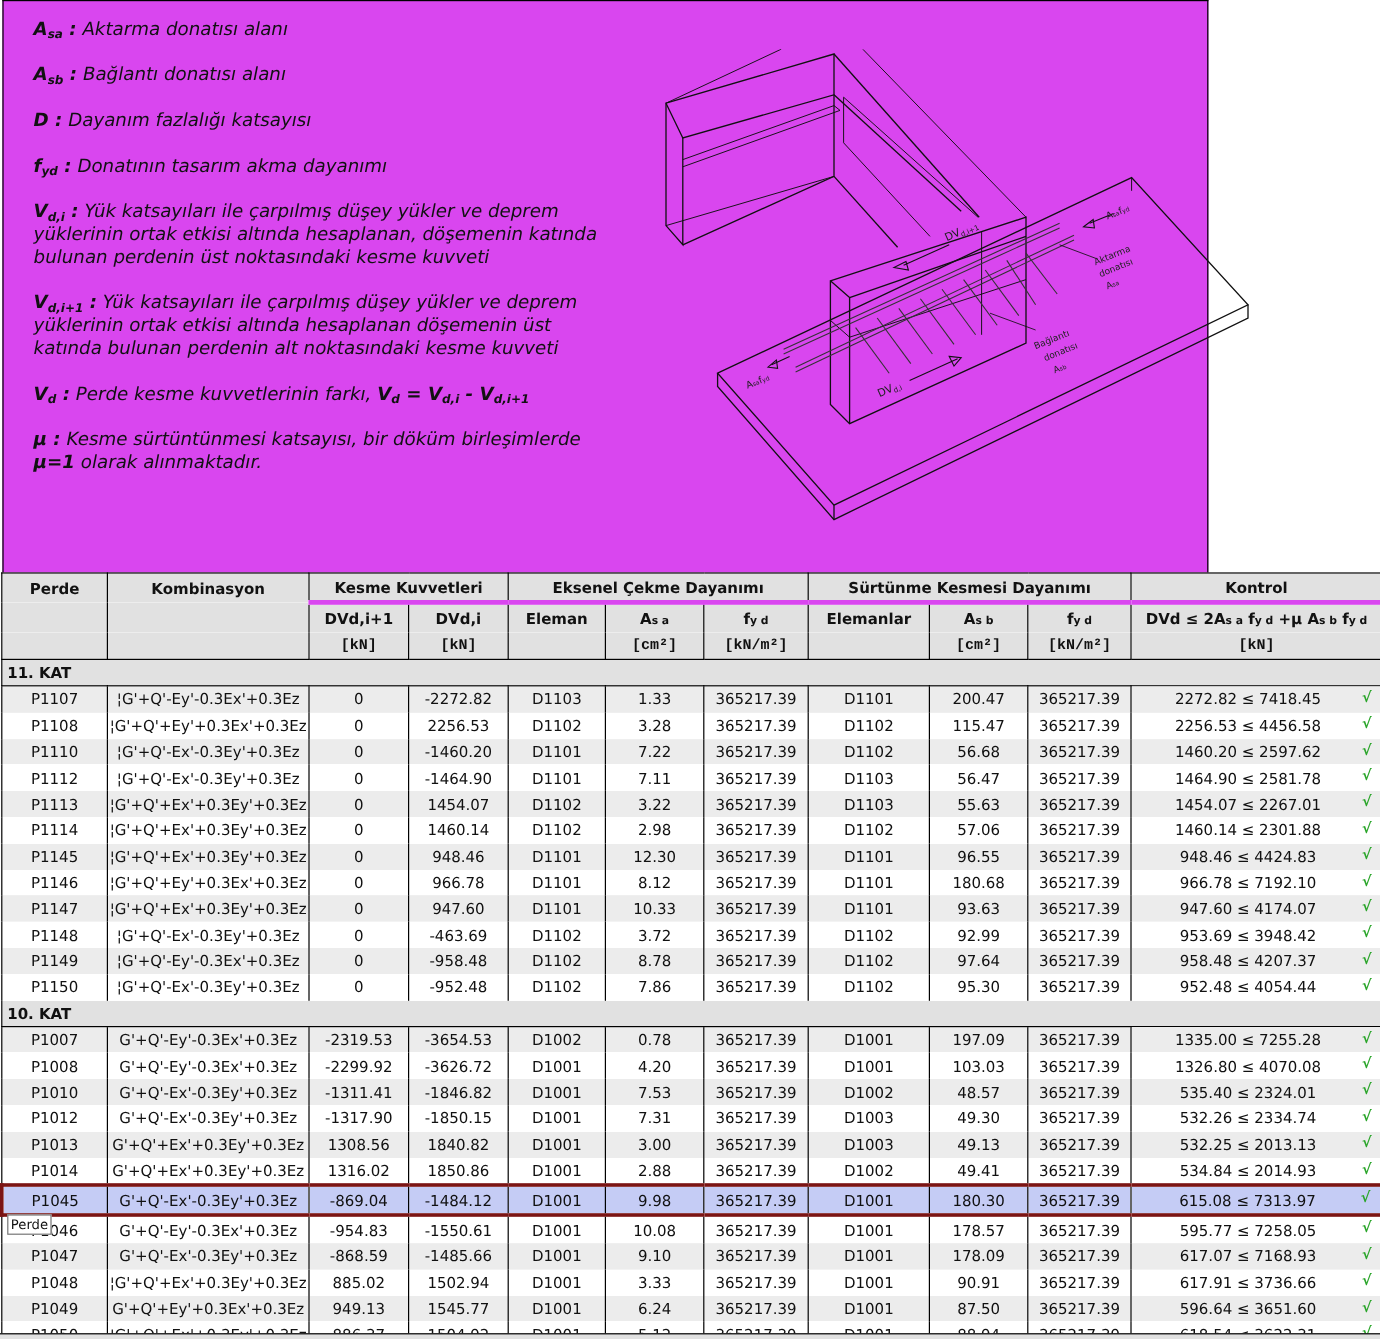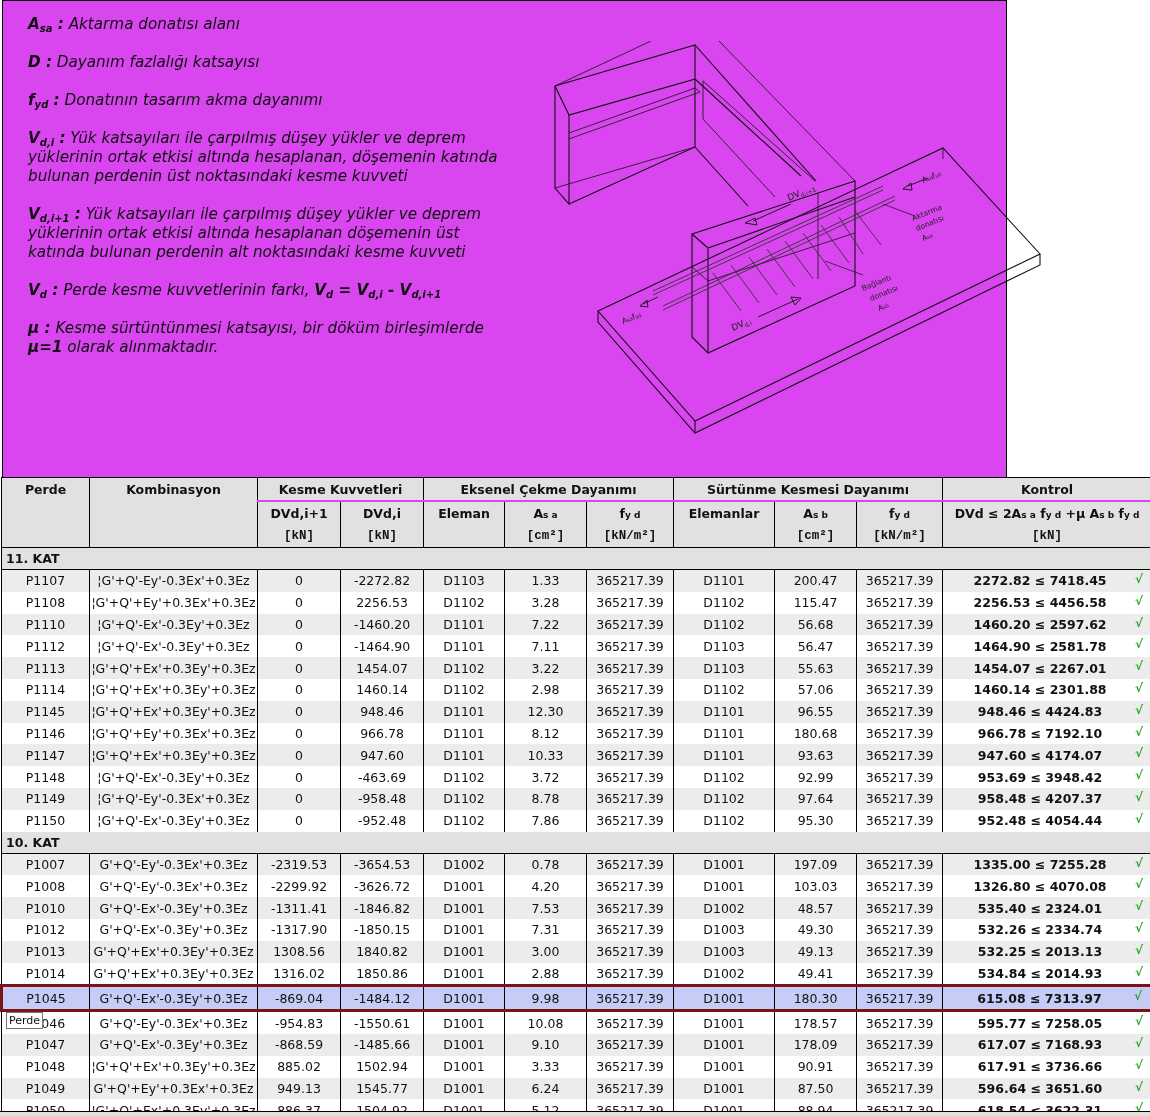--- a/index.html
+++ b/index.html
@@ -7,45 +7,46 @@
   .top-panel { position: absolute; left: 2px; top: 0; width: 1005px; height: 477px; border-left: 1px solid #000; border-right: 1px solid #000; border-top: 1px solid #000; box-sizing: border-box; background: #d946ef; }
   .legend { position: absolute; left: 25px; top: 14px; width: 470px; font-style: italic; font-size: 15.2px; line-height: 19px; color: #111; }
   .legend p { margin: 0 0 19px 0; }
   .legend b { font-style: italic; font-weight: bold; }
   .legend sub { font-size: 10px; vertical-align: -3px; line-height: 0; }
   .diagram { position: absolute; left: 540px; top: 40px; width: 560px; height: 400px; }
   table.results { position: absolute; left: 0; top: 477px; width: 1150px; border-collapse: collapse; table-layout: fixed; font-size: 12.5px; color: #111; }
   table.results th, table.results td { border-left: 1px solid #000; border-right: 1px solid #000; padding: 0; text-align: center; white-space: nowrap; overflow: hidden; }
   table.results thead th { background: #e1e1e1; font-weight: bold; height: 22px; font-size: 12.5px; }
   table.results thead tr.r1 th { border-top: 1px solid #000; }
-  table.results thead tr.r1 th.grp { border-bottom: 2px solid #d946ef; }
+  table.results thead tr.r1 th.grp { border-bottom: 4px solid #d946ef; }
   table.results thead tr.r2 th, table.results thead tr.r3 th { height: 22.5px; }
   table.results thead tr.r3 th { border-bottom: 1px solid #000; font-family: Liberation Mono, monospace; }
   .nobb { border-bottom: none !important; }
   table.results tr.group td { background: #e1e1e1; text-align: left; font-weight: bold; padding-left: 4px; height: 21px; border-bottom: 1px solid #000; border-right: 1px solid #000; }
   table.results tbody tr.data td { height: 21.8px; }
   table.results tbody tr.data:nth-child(odd) td { background: #ffffff; }
   table.results tbody tr.data.alt td { background: #ececec; }
   table.results tbody tr.data.sel td { background: #c5ccf5; border-top: 3px solid #7b1414; border-bottom: 3px solid #7b1414; }
   table.results tbody tr.data.sel td:first-child { border-left: 3px solid #7b1414; margin-top: 40px; }
   table.results tbody tr.data.sel td:last-child { border-right: 3px solid #7b1414; }
   td.kontrol { position: relative; }
-  td.kontrol .kv { display: inline-block; padding-right: 14px; font-weight: bold; }
+  td.kontrol .kv { display: inline-block; padding-right: 14px; }
   td.kontrol .check { position: absolute; right: 8px; top: 2px; color: #2aa52a; font-weight: bold; font-size: 12px; }
   small.s { font-size: 9px; font-weight: bold; }
   .tooltip { position: absolute; left: 6px; top: 1012px; background: #fff; border: 1px solid #767676; font-size: 11px; padding: 1px 2px; color: #111; font-family: "DejaVu Sans", sans-serif; }
   .bottom-line { position: absolute; left: 0; top: 1111px; width: 1150px; height: 5px; background: #e1e1e1; border-top: 1px solid #000; }
   .dg-text { font-family: "DejaVu Sans", sans-serif; fill: #222; }
 </style>
 </head>
 <body>
 
 <div class="top-panel">
   <div class="legend">
     <p><b><span>A</span><sub>sa</sub><span> :</span></b><span> Aktarma donatısı alanı</span></p>
+    <p><b><span>A</span><sub>sb</sub><span> :</span></b><span> Bağlantı donatısı alanı</span></p>
     <p><b><span>D</span><span> :</span></b><span> Dayanım fazlalığı katsayısı</span></p>
     <p><b><span>f</span><sub>yd</sub><span> :</span></b><span> Donatının tasarım akma dayanımı</span></p>
     <p><b><span>V</span><sub>d,i</sub><span> :</span></b><span> Yük katsayıları ile çarpılmış düşey yükler ve deprem yüklerinin ortak etkisi altında hesaplanan, döşemenin katında bulunan perdenin üst noktasındaki kesme kuvveti</span></p>
     <p><b><span>V</span><sub>d,i+1</sub><span> :</span></b><span> Yük katsayıları ile çarpılmış düşey yükler ve deprem yüklerinin ortak etkisi altında hesaplanan döşemenin üst katında bulunan perdenin alt noktasındaki kesme kuvveti</span></p>
     <p><b><span>V</span><sub>d</sub><span> :</span></b><span> Perde kesme kuvvetlerinin farkı, </span><b><span>V</span><sub>d</sub><span> = </span><span>V</span><sub>d,i</sub><span> - </span><span>V</span><sub>d,i+1</sub></b></p>
     <p><b><span>μ</span><span> :</span></b><span> Kesme sürtüntünmesi katsayısı, bir döküm birleşimlerde </span><b>μ=1</b><span> olarak alınmaktadır.</span></p>
   </div>
 
   <svg class="diagram" viewBox="0 0 560 400" xmlns="http://www.w3.org/2000/svg">
     <g fill="none" stroke="#111" stroke-width="1.1">

